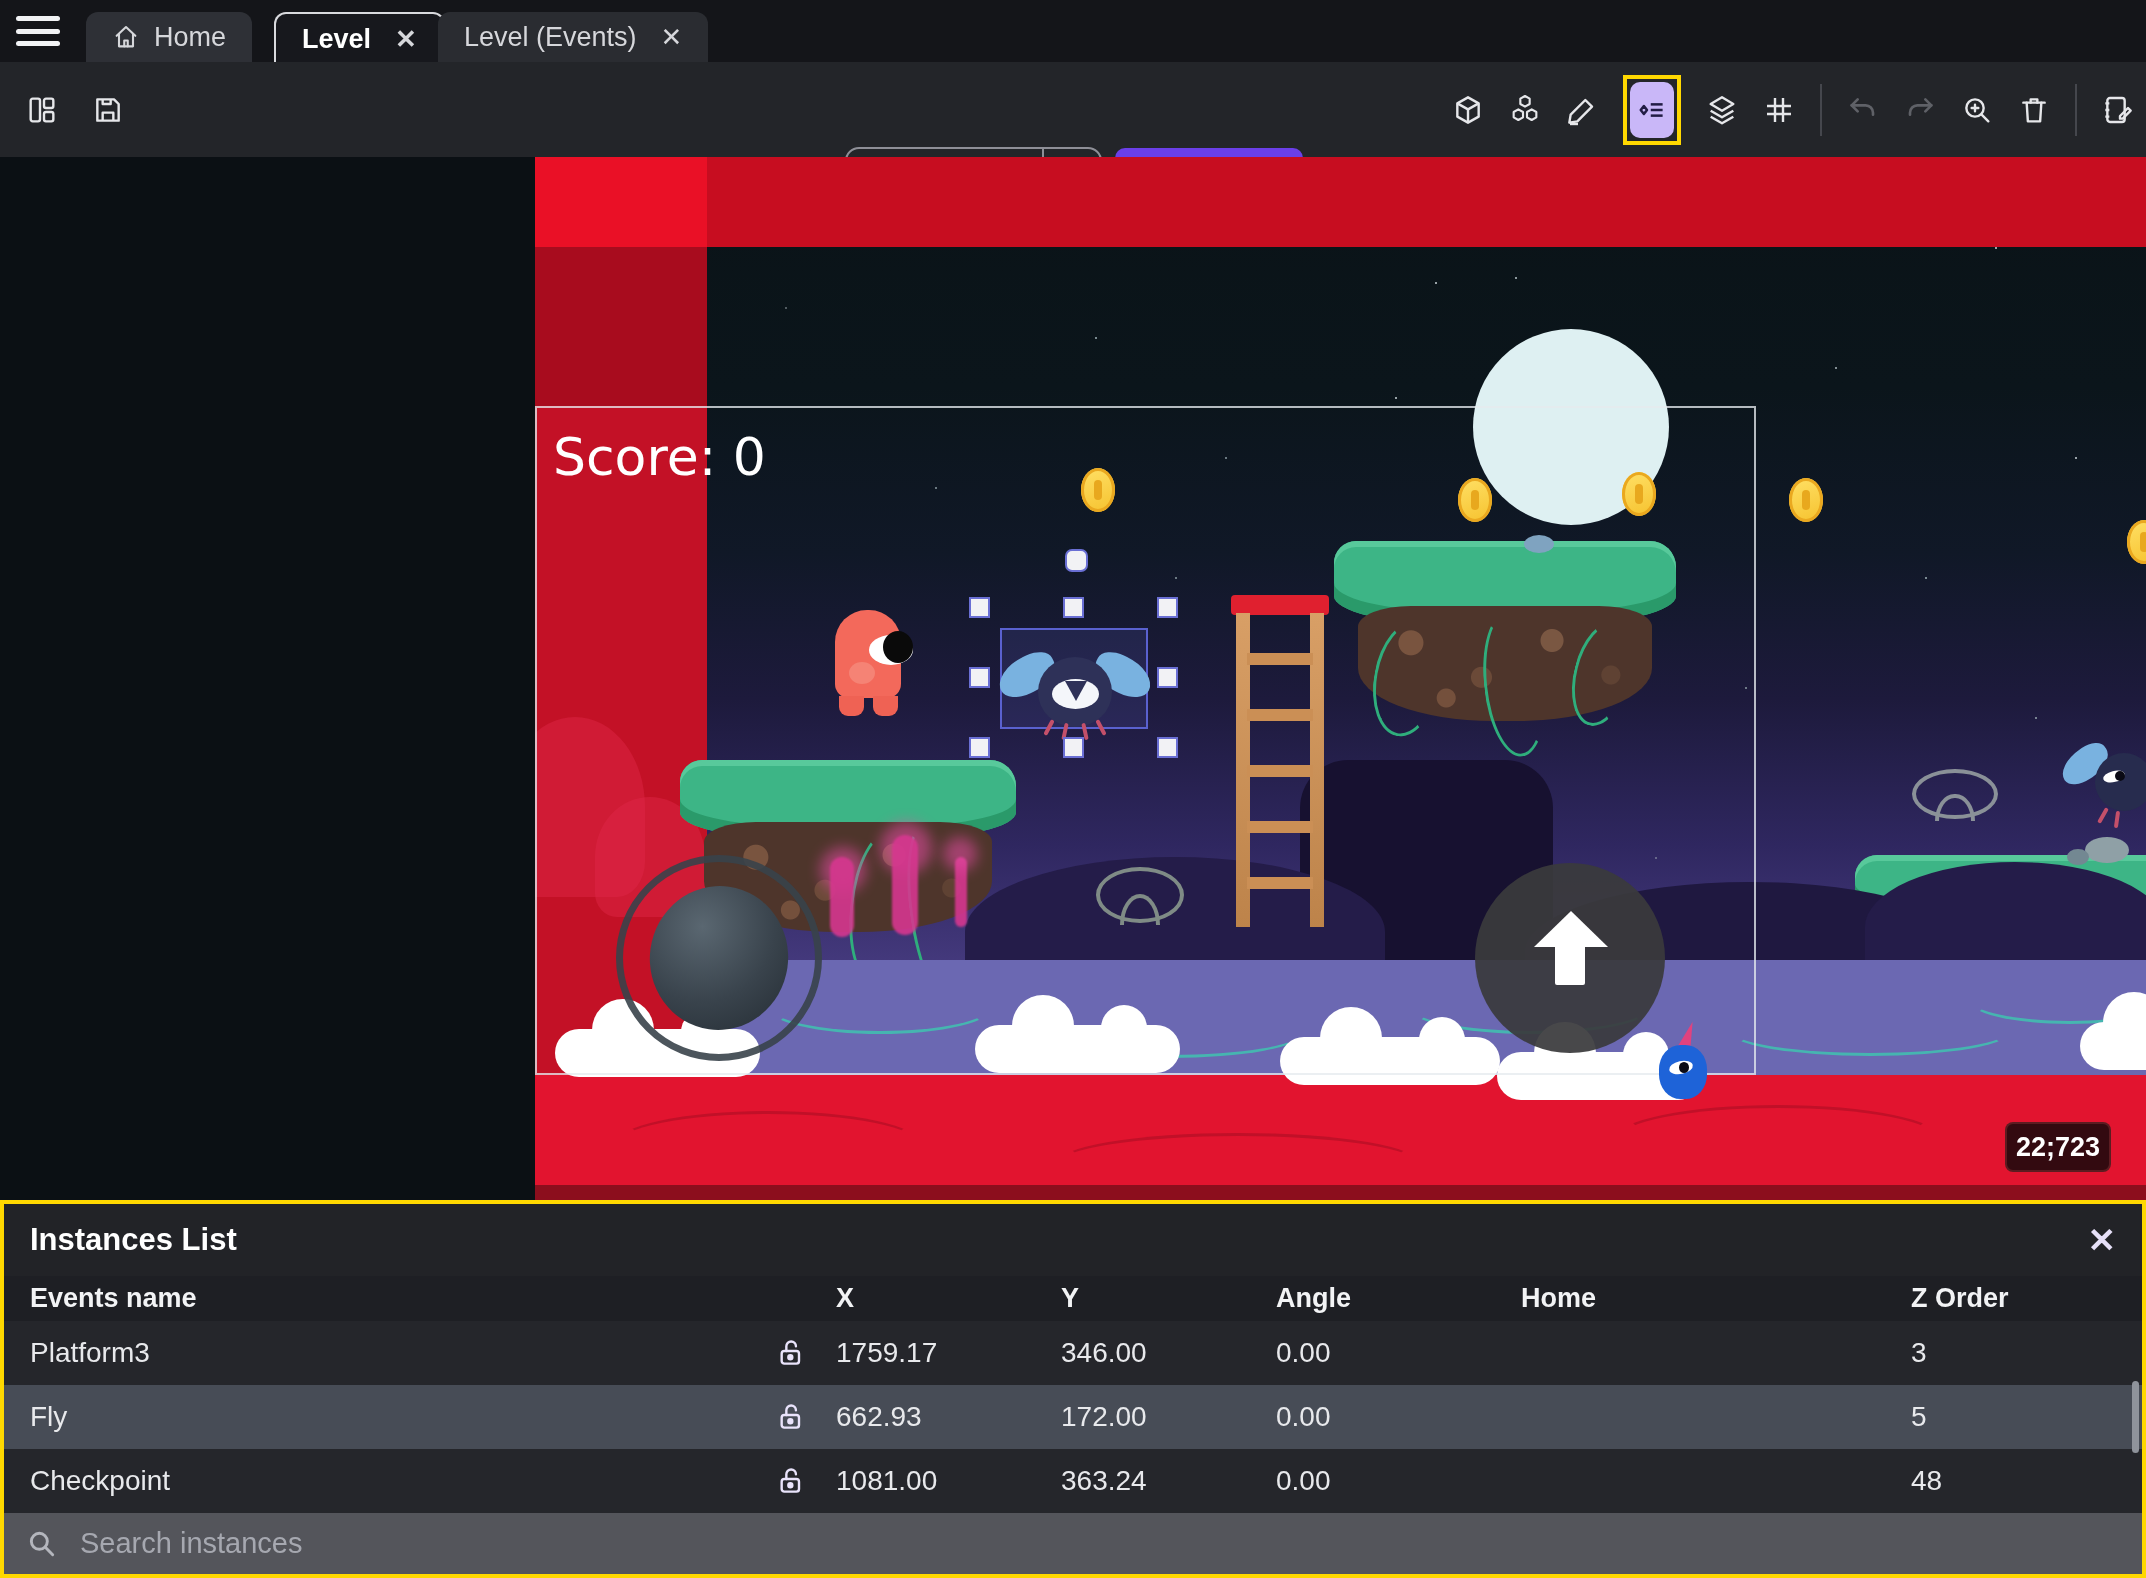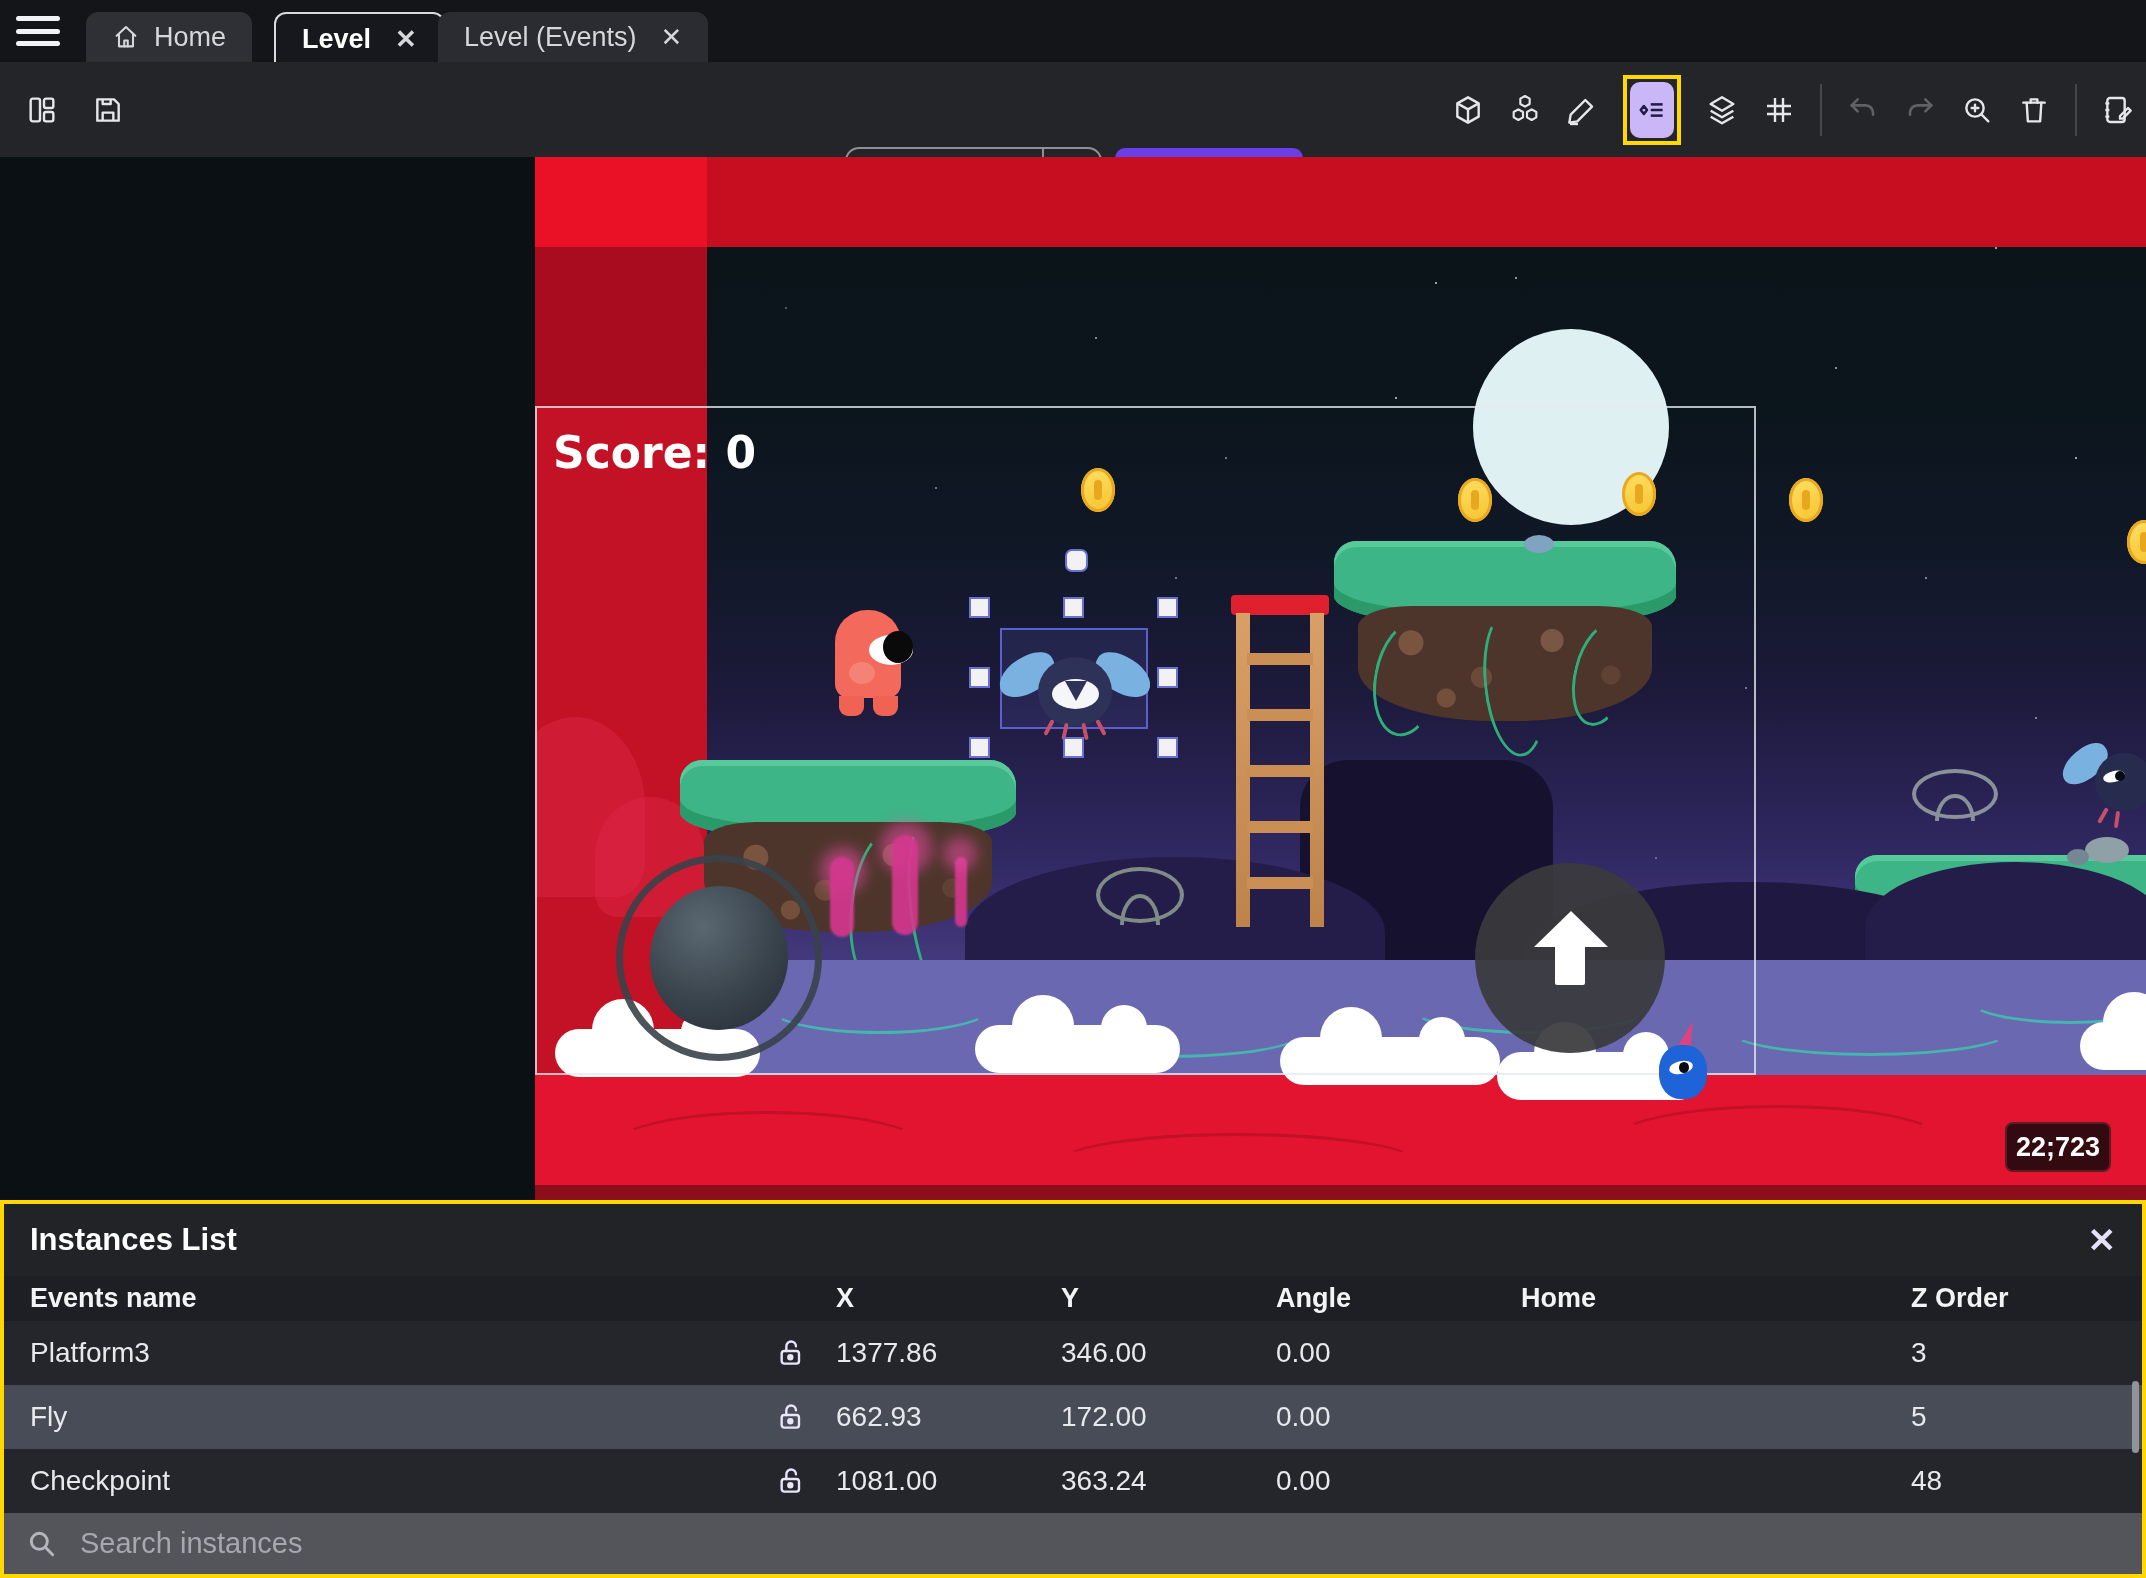--- a/index.html
+++ b/index.html
@@ -71,21 +71,21 @@
   .water{left:172px;top:803px;width:1439px;height:115px;background:#6b68b2;}
   .swirl{position:absolute;border:3px solid transparent;border-bottom-color:#46b5b0;border-radius:50%;}
   .frame{left:0;top:249px;width:1221px;height:669px;border:2px solid rgba(230,235,238,.78);box-sizing:border-box;}
   .ground{left:0;top:918px;width:1611px;height:125px;background:#e2142f;}
   .gwave{position:absolute;border:3px solid transparent;border-top-color:#c11028;border-radius:50%;}
   .ground-dark{left:0;top:1028px;width:1611px;height:15px;background:#8c0e1d;}
   .cloud{position:absolute;background:#fff;border-radius:40px;height:48px;}
   .cloud::before{content:"";position:absolute;width:62px;height:62px;background:#fff;border-radius:50%;top:-30px;left:18%;}
   .cloud::after{content:"";position:absolute;width:46px;height:46px;background:#fff;border-radius:50%;top:-20px;right:16%;}
 
-  .score{left:18px;top:270px;font-family:"DejaVu Sans",sans-serif;font-size:44px;font-weight:700;color:#fff;}
+  .score{left:18px;top:270px;font-family:"DejaVu Sans",sans-serif;font-size:52px;font-weight:400;color:#fff;}
   .coin{position:absolute;width:34px;height:44px;border-radius:50%;background:linear-gradient(160deg,#ffe066,#f6c22e);box-shadow:inset 0 0 0 3px #eaa81f;}
   .coin::after{content:"";position:absolute;left:13px;top:12px;width:8px;height:20px;border-radius:4px;background:#e8a81e;}
 
   .ladder{left:701px;top:438px;width:88px;height:332px;}
   .ladder .cap{position:absolute;left:-5px;top:0;width:98px;height:20px;background:#e0202f;border-radius:4px;}
   .ladder .rail{position:absolute;top:18px;bottom:0;width:14px;background:linear-gradient(#d89f66,#bd834a);}
   .ladder .rung{position:absolute;left:11px;right:11px;height:12px;background:#cb8f55;}
 
   .char-body{left:300px;top:453px;width:66px;height:88px;background:#f3695b;border-radius:32px 32px 14px 14px;}
   .char-belly{left:314px;top:505px;width:26px;height:22px;background:#f58a7c;border-radius:50%;opacity:.8;}
@@ -476,21 +476,21 @@
   <div class="p-rows">
     <div class="p-grid p-row row-a">
       <span>Platform3</span>
       <span class="lockc">
         <svg width="32" height="32" viewBox="0 0 24 24" fill="none" stroke="#e9e3fb" stroke-width="1.8" stroke-linecap="round">
           <rect x="5" y="10.5" width="13" height="9.5" rx="2"></rect>
             <path d="M8.5 10.5V7a3.6 3.6 0 0 1 7.2 0"></path>
             <circle cx="11.5" cy="15.2" r="1.5" fill="#e9e3fb"></circle>
           </svg>
       </span>
-      <span>1377.86</span>
+      <span>1759.17</span>
       <span>346.00</span>
       <span>0.00</span>
       <span></span>
       <span>3</span>
     </div>
 
     <div class="p-grid p-row row-sel">
       <span>Fly</span>
       <span class="lockc">
         <svg width="32" height="32" viewBox="0 0 24 24" fill="none" stroke="#e9e3fb" stroke-width="1.8" stroke-linecap="round">

